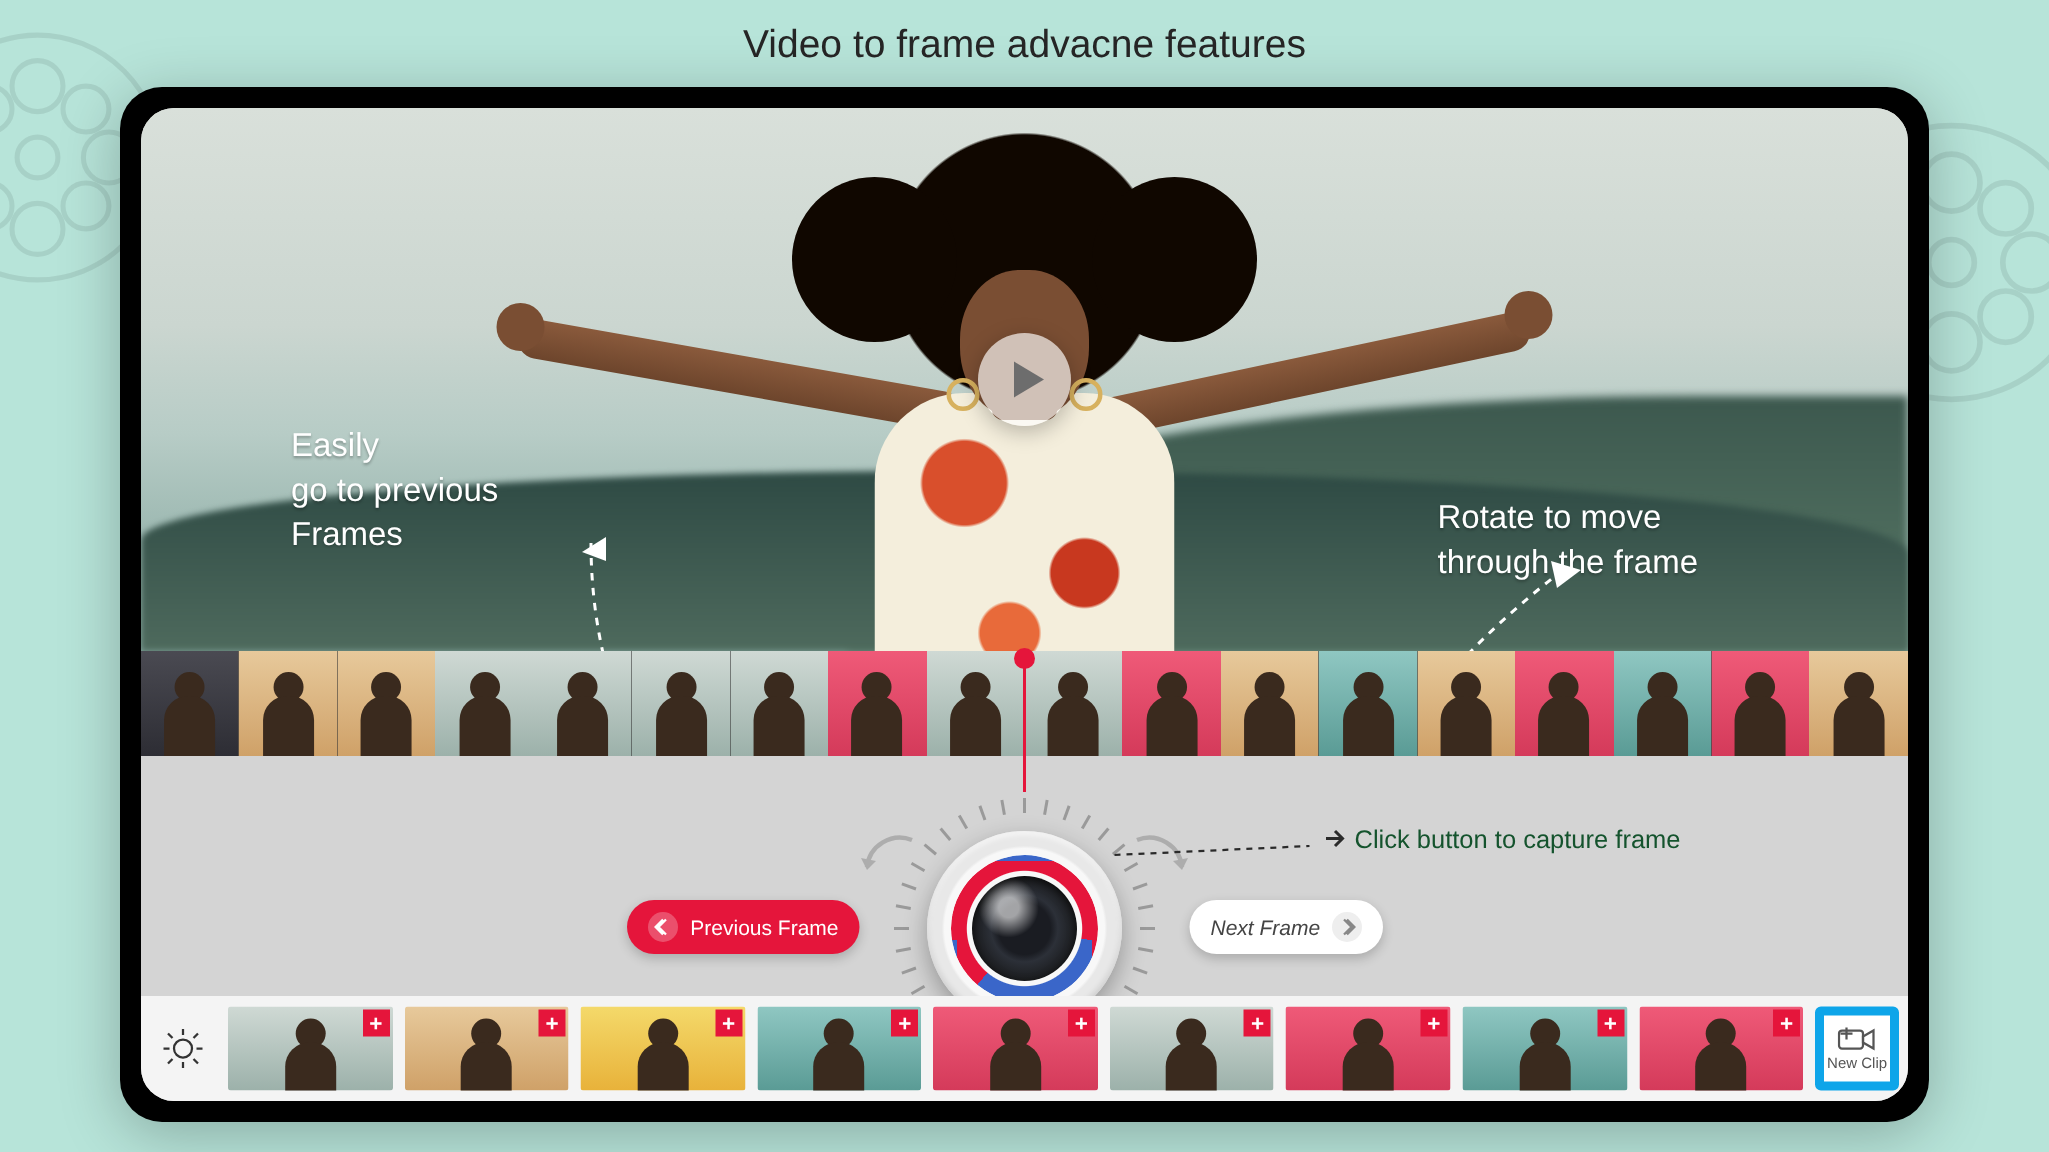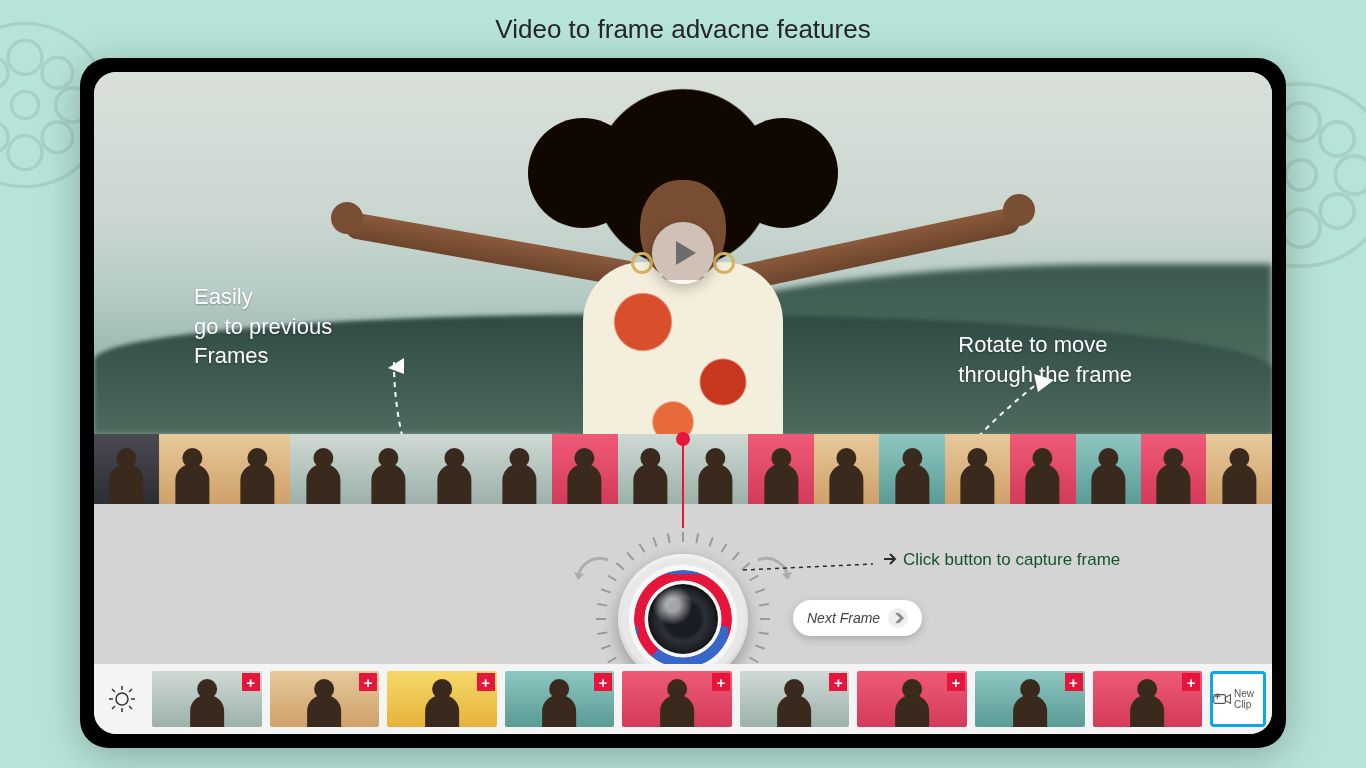--- a/index.html
+++ b/index.html
@@ -104,21 +104,21 @@
   
   svg.connector{position:absolute;overflow:visible;pointer-events:none;}
 
   
   .tray{position:absolute;left:0;right:0;bottom:0;height:70px;background:#f4f4f4;display:flex;align-items:center;padding:0 6px;gap:8px;}
   .tray-icon{width:44px;height:56px;display:flex;align-items:center;justify-content:center;color:#333;cursor:pointer;}
   .tray .clip{position:relative;height:56px;flex:1;max-width:116px;border-radius:2px;overflow:hidden;cursor:pointer;}
   .clip .t-bg{position:absolute;inset:0;}
   .clip .plus{position:absolute;right:2px;top:2px;width:18px;height:18px;background:#e5153b;color:#fff;border-radius:0;display:flex;align-items:center;justify-content:center;font-size:15px;font-weight:700;}
   .clip .sil{position:absolute;left:50%;bottom:0;transform:translateX(-50%);width:60%;height:85%;}
-  .newclip{width:56px;height:56px;border:3px solid #0ea5e9;border-radius:4px;background:#fff;display:flex;align-items:center;justify-content:center;font-size:10px;color:#555;cursor:pointer;gap:2px;}
+  .newclip{width:56px;height:56px;border:6px solid #0ea5e9;border-radius:4px;background:#fff;display:flex;flex-direction:column;align-items:center;justify-content:center;font-size:10px;color:#555;cursor:pointer;gap:2px;}
 </style>
 </head>
 <body>
 
 <div class="bg-reel left">
   <svg width="170" height="170" viewBox="0 0 100 100">
       <circle cx="50" cy="50" r="48" fill="none" stroke="#000" stroke-width="2"></circle>
       <circle cx="50" cy="50" r="8" fill="none" stroke="#000" stroke-width="2"></circle>
       <g fill="none" stroke="#000" stroke-width="2">
         <circle cx="50" cy="22" r="10"></circle>
@@ -326,20 +326,28 @@
               <path d="M38 10 A 22 22 0 0 0 8 28" fill="none" stroke="#888" stroke-width="3"></path>
               <path d="M4 22 L8 30 L14 24 Z" fill="#888"></path>
             </svg>
         </div>
         <div class="lens">
           <div class="lens-ring"></div>
           <div class="lens-glass"></div>
         </div>
       </div>
 
+      <div class="frame-btn prev">
+        <span class="chev-circ">
+          <svg width="12" height="12" viewBox="0 0 12 12">
+              <path d="M8 1 L3 6 L8 11 M6 1 L1 6 L6 11" fill="none" stroke="#fff" stroke-width="1.5"></path>
+            </svg>
+        </span>
+        <span>Previous Frame</span>
+      </div>
 
       <div class="frame-btn next">
         <span>Next Frame</span>
         <span class="chev-circ">
           <svg width="12" height="12" viewBox="0 0 12 12">
               <path d="M4 1 L9 6 L4 11 M6 1 L11 6 L6 11" fill="none" stroke="#888" stroke-width="1.5"></path>
             </svg>
         </span>
       </div>
 

